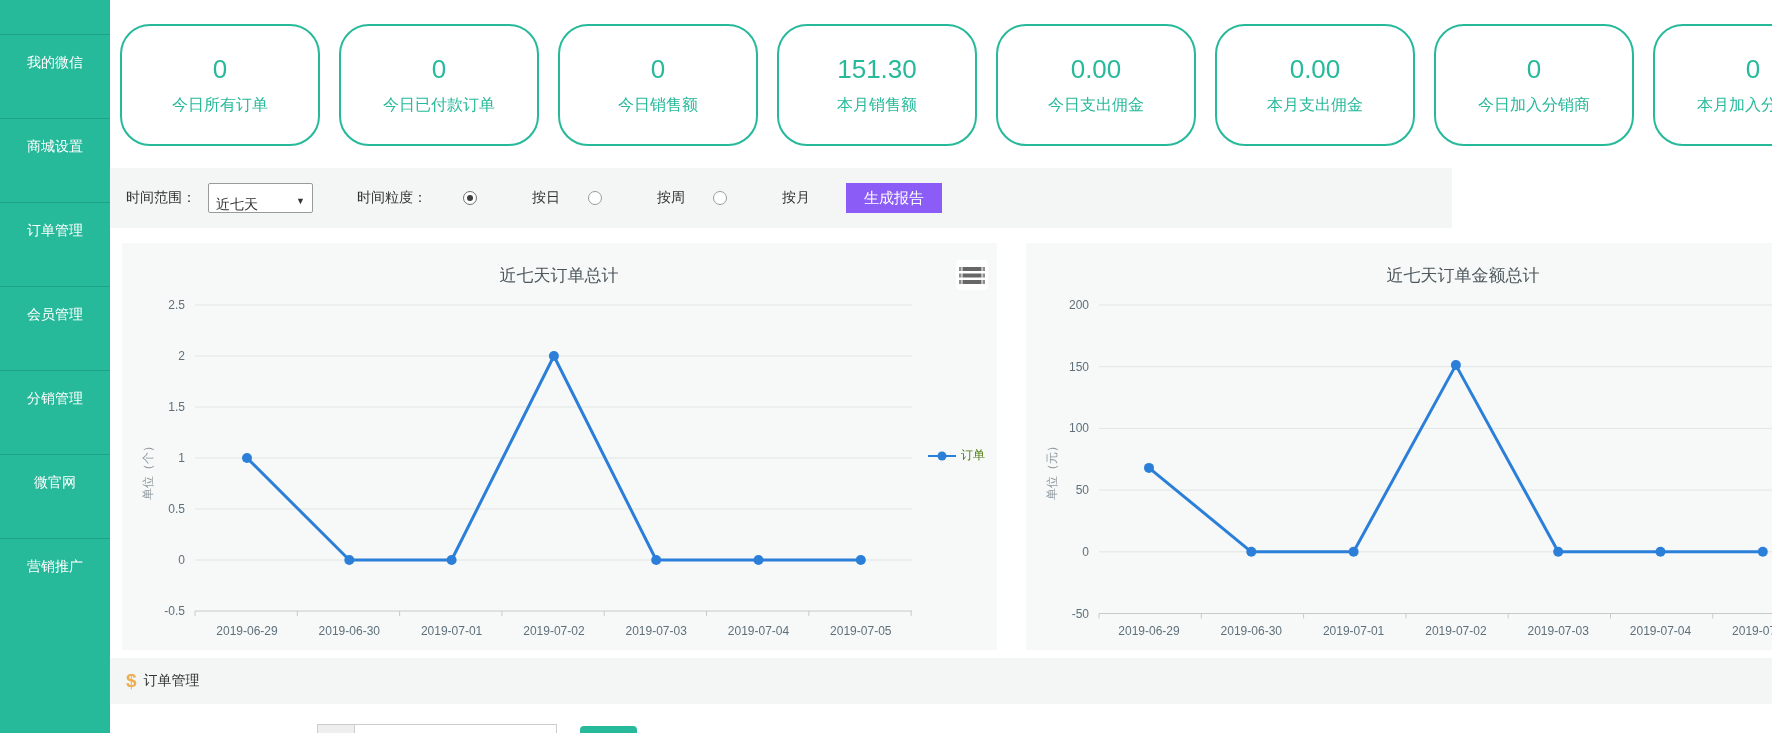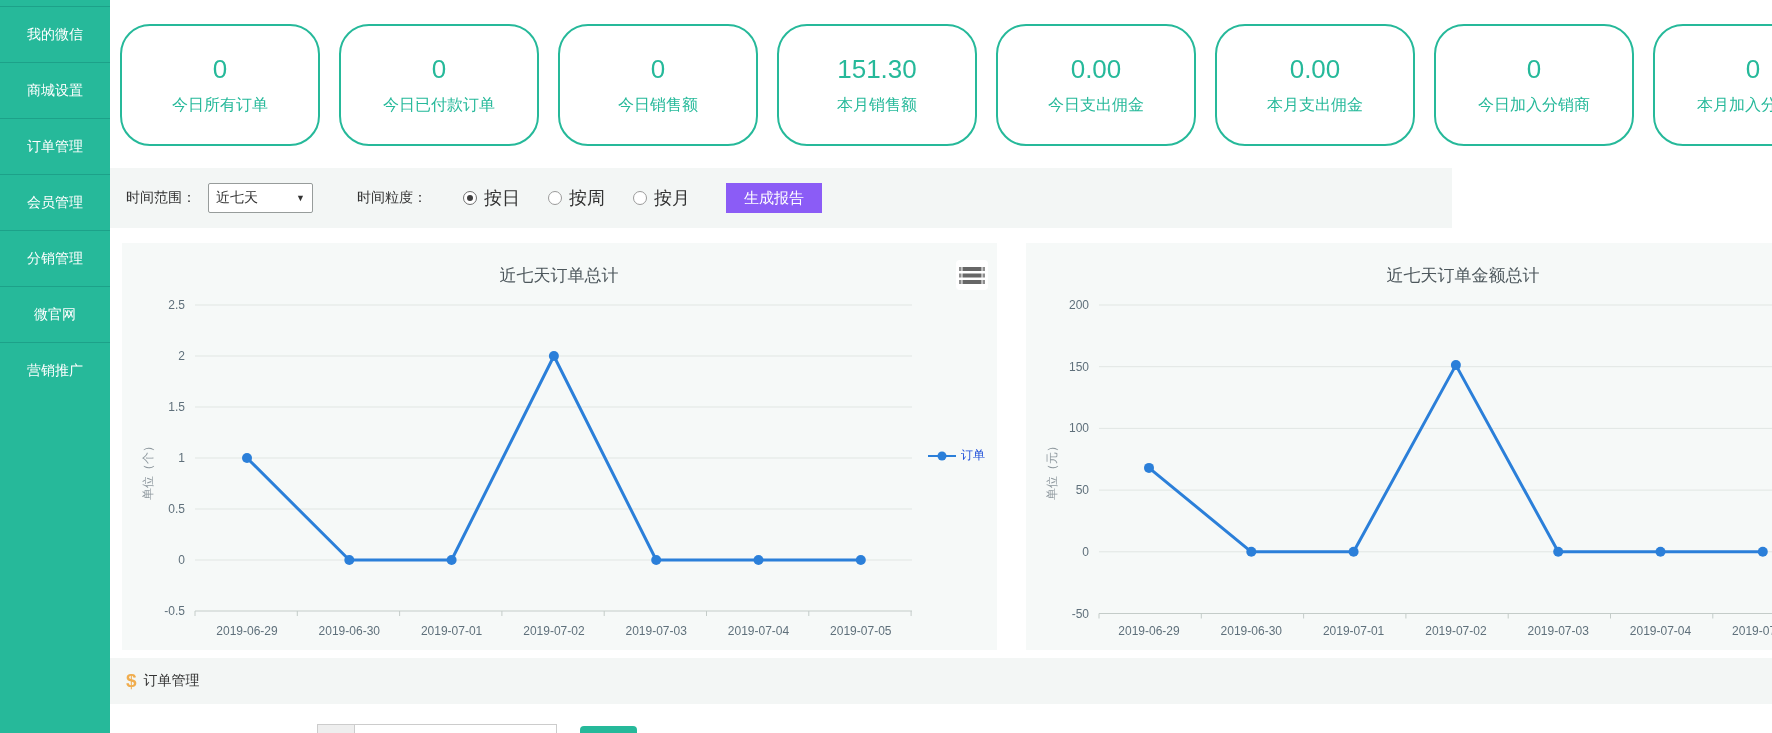--- a/index.html
+++ b/index.html
@@ -11,44 +11,45 @@
   }
   
   .sidebar {
     position: absolute; left: 0; top: 0; width: 110px; height: 733px;
     background: #26b99a; padding-top: 6px; z-index: 5;
   }
   .side-item {
     height: 56px; line-height: 55px; text-align: center;
     color: #ffffff; font-size: 14px; cursor: pointer;
     border-top: 1px solid #1da189;
+    margin-top: 28px;
   }
   
   .stat-card {
     position: absolute; top: 24px; width: 200px; height: 122px;
     background: #fff; border: 2px solid #26b99a; border-radius: 30px;
     display: flex; flex-direction: column; align-items: center; justify-content: center;
   }
   .stat-value { font-size: 26px; color: #26b99a; line-height: 1.2; }
   .stat-label { font-size: 16px; color: #26b99a; margin-top: 9px; white-space: nowrap; }
   
   .filter-band {
     position: absolute; left: 110px; top: 168px; width: 1342px; height: 60px;
     background: #f3f6f5; display: flex; align-items: center; padding-left: 16px;
   }
   .filter-label { font-size: 14px; color: #333; white-space: nowrap; }
   .select-box {
     width: 105px; height: 30px; background: #fff; border: 1px solid #979c9b;
-    border-radius: 2px; display: flex; align-items: center; justify-content: space-between;
-    padding: 0 7px; margin-left: 12px; margin-right: 44px; font-size: 14px; color: #333;
+    border-radius: 2px; display: flex; align-items: flex-start; justify-content: space-between;
+    padding: 12px 7px; margin-left: 12px; margin-right: 44px; font-size: 14px; color: #333;
     cursor: pointer;
   }
   .select-caret { font-size: 9px; color: #333; }
   .granularity-label { margin-right: 36px; }
-  .radio-opt { display: flex; align-items: center; margin-right: 28px; font-size: 18px; color: #333; cursor: pointer; }
+  .radio-opt { display: flex; align-items: center; margin-right: 28px; font-size: 14px; color: #333; cursor: pointer; gap: 48px; }
   .radio-circle {
     width: 14px; height: 14px; border-radius: 50%; border: 1px solid #9b9b9b;
     background: #fff; margin-right: 7px; position: relative; flex: 0 0 auto;
   }
   .radio-opt.checked .radio-circle { border-color: #6f6f6f; }
   .radio-opt.checked .radio-circle::after {
     content: ""; position: absolute; left: 3px; top: 3px; width: 6px; height: 6px;
     border-radius: 50%; background: #3e3e3e;
   }
   .report-btn {
@@ -68,21 +69,21 @@
   .c-axis  { stroke: #c4ccc9; stroke-width: 1; }
   .toolbox {
     position: absolute; left: 834px; top: 17px; width: 32px; height: 30px;
     background: #fff; border-radius: 4px; display: flex; align-items: center;
     justify-content: center; cursor: pointer;
   }
   .legend {
     position: absolute; left: 806px; top: 204px; display: flex; align-items: center;
     cursor: pointer;
   }
-  .legend-label { font-size: 12px; color: #1d4ed8; margin-left: 5px; text-align: center; }
+  .legend-label { font-size: 12px; color: #4d7c0f; margin-left: 5px; text-align: center; }
   
   .finance-bar {
     position: absolute; left: 110px; top: 658px; width: 1662px; height: 46px;
     background: #f3f6f5; display: flex; align-items: center; padding-left: 16px;
   }
   .dollar-icon { font-size: 19px; font-weight: bold; color: #f0ad4e; margin-right: 7px; }
   .finance-title { font-size: 14px; color: #333; }
   
   .input-addon {
     position: absolute; left: 317px; top: 724px; width: 38px; height: 34px;

